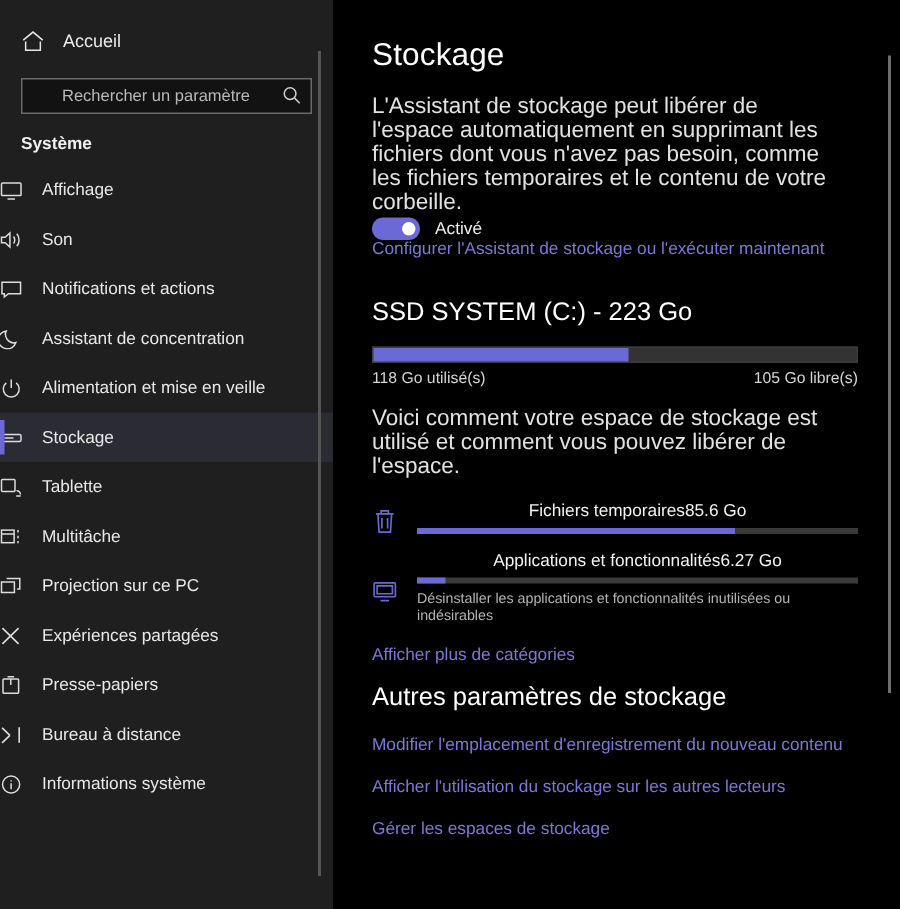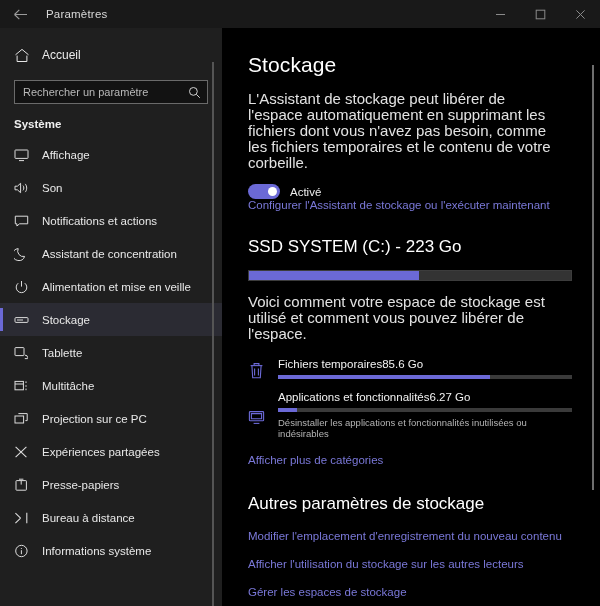--- a/index.html
+++ b/index.html
@@ -58,34 +58,35 @@
   .search-wrap { padding: 8px 14px 0 14px; }
   .search-box {
     position: relative; height: 24px;
     background: #121212; border: 1px solid #6a6a6a;
     display: flex; align-items: center;
   }
   .search-box input {
     flex: 1 1 auto; background: transparent; border: 0; outline: none;
     color: #cfcfcf; font-size: 11px; padding: 0 22px 0 8px;
     font-family: "Liberation Sans", sans-serif;
+    text-align: center;
   }
   .search-box input::placeholder { color: #b9b9b9; }
   .search-ico { position: absolute; right: 6px; top: 4px; color: #d0d0d0; }
 
   .group-title {
     font-size: 11.5px; color: #f0f0f0; font-weight: bold;
     padding: 14px 0 6px 14px;
   }
 
   .nav { padding-top: 2px; }
   .nav-item {
     position: relative;
     display: flex; align-items: center;
-    height: 33px; padding-left: 14px;
+    height: 33px; 
   }
   .nav-item .ico {
     width: 26px; flex: 0 0 26px;
     display: flex; align-items: center; justify-content: flex-start;
     color: #dcdcdc;
   }
   .nav-item .lbl { font-size: 11.5px; color: #e8e8e8; margin-left: 2px; white-space: nowrap; }
   .nav-item.selected { background: #2b2b33; }
   .nav-item.selected::before {
     content: ""; position: absolute; left: 0; top: 5px;
@@ -97,94 +98,69 @@
     flex: 1 1 auto; background: #000000;
     position: relative; overflow: hidden;
     padding: 0 28px 0 26px;
   }
   .main-scroll { position: absolute; right: 6px; top: 37px; width: 2px; height: 425px; background: #6e6e6e; }
 
   .h1 { font-size: 21px; color: #ffffff; font-weight: normal; padding-top: 25px; letter-spacing: .1px; }
 
   .para { font-size: 15px; color: #e2e2e2; line-height: 16px; margin-top: 14px; max-width: 312px; }
 
-  .toggle-row { display: flex; align-items: center; margin-top: 13px; }
+  .toggle-row { display: flex; align-items: center; margin-top: 2px; }
   .toggle {
     width: 32px; height: 15px; border-radius: 8px;
     background: #6b69d6; position: relative; flex: 0 0 32px;
   }
   .toggle .knob {
     position: absolute; right: 3px; top: 3px;
     width: 9px; height: 9px; border-radius: 50%; background: #ffffff;
   }
   .toggle-row .lbl { font-size: 11.5px; color: #ededed; margin-left: 10px; }
 
   .link {
     display: block; font-size: 11.5px; color: #7a78d8;
     text-decoration: none; margin-top: 0; width: fit-content;
   }
 
-  .h2 { font-size: 17px; color: #ffffff; font-weight: normal; margin-top: 28px; }
+  .h2 { font-size: 17px; color: #ffffff; font-weight: normal; margin-top: 12px; }
 
   .drivebar {
     height: 11px; background: #333333; margin-top: 13px; position: relative;
     border: 1px solid #3c3c3c;
   }
   .drivebar .fill { height: 100%; background: #6b69d6; }
   .drive-legend { display: flex; justify-content: space-between; margin-top: 4px; }
   .drive-legend span { font-size: 10.5px; color: #d5d5d5; }
 
   .cat-list { margin-top: 16px; }
   .cat-row { display: flex; margin-top: 11px; }
   .cat-row:first-child { margin-top: 0; }
   .cat-ico {
     width: 30px; flex: 0 0 30px;
     display: flex; align-items: center; justify-content: flex-start;
     color: #6b69d6; padding-top: 4px;
   }
   .cat-body { flex: 1 1 auto; }
-  .cat-head { display: flex; justify-content: flex-start; align-items: baseline; }
+  .cat-head { display: flex; justify-content: center; align-items: baseline; }
   .cat-name { font-size: 11.5px; color: #f2f2f2; }
   .cat-size { font-size: 11.5px; color: #f2f2f2; }
   .cat-bar { height: 4px; background: #3a3a3a; margin-top: 5px; position: relative; }
   .cat-bar .fill { height: 100%; background: #6b69d6; }
   .cat-sub { font-size: 9.5px; color: #b4b4b4; margin-top: 5px; }
 
   .links-block { margin-top: 2px; }
 </style>
 </head>
 <body>
 
 <div class="window">
 
-  <div class="titlebar">
-    <div class="tb-back">
-      <svg width="15" height="13" viewBox="0 0 15 13" fill="none" stroke="currentColor" stroke-width="1.1">
-        <path d="M14 6.5H1.5M1.5 6.5L6.3 1.8M1.5 6.5L6.3 11.2"></path>
-      </svg>
-    </div>
-    <div class="tb-title">Paramètres</div>
-    <div class="tb-controls">
-      <div class="tb-btn">
-        <svg width="11" height="11" viewBox="0 0 11 11" stroke="currentColor" stroke-width="1">
-            <path d="M1 5.5h9"></path>
-          </svg>
-      </div>
-      <div class="tb-btn">
-        <svg width="11" height="11" viewBox="0 0 11 11" fill="none" stroke="currentColor" stroke-width="1">
-            <rect x="1.2" y="1.2" width="8.6" height="8.6"></rect>
-          </svg>
-      </div>
-      <div class="tb-btn">
-        <svg width="11" height="11" viewBox="0 0 11 11" stroke="currentColor" stroke-width="1">
-            <path d="M1.4 1.4l8.2 8.2M9.6 1.4l-8.2 8.2"></path>
-          </svg>
-      </div>
-    </div>
-  </div>
 
   <div class="body">
 
     <div class="sidebar">
 
       <div class="home-row">
         <span class="ico">
           <svg width="16" height="15" viewBox="0 0 16 15" fill="none" stroke="currentColor" stroke-width="1">
             <path d="M1.5 6.8L8 1.4l6.5 5.4"></path>
             <path d="M3.1 7.6v5.9h9.8V7.6"></path>
@@ -353,20 +329,24 @@
         </div>
         <span class="lbl">Activé</span>
       </div>
 
       <a class="link" href="#">Configurer l'Assistant de stockage ou l'exécuter maintenant</a>
 
       <div class="h2" style="margin-top:26px">SSD SYSTEM (C:) - 223 Go</div>
 
       <div class="drivebar">
         <div class="fill" id="drive-fill" style="width: 52.9%;"></div>
+      </div>
+      <div class="drive-legend">
+        <span>118 Go utilisé(s)</span>
+        <span>105 Go libre(s)</span>
       </div>
 
       <div class="para" style="margin-top:13px; max-width:312px">Voici comment votre espace de stockage est utilisé et comment vous pouvez libérer de l'espace.</div>
 
       <div class="cat-list">
 
         <div class="cat-row">
           <div class="cat-ico">
             <svg width="17" height="18" viewBox="0 0 17 18" fill="none" stroke="currentColor" stroke-width="1.1">
               <path d="M2.6 3.6h11.8"></path>

